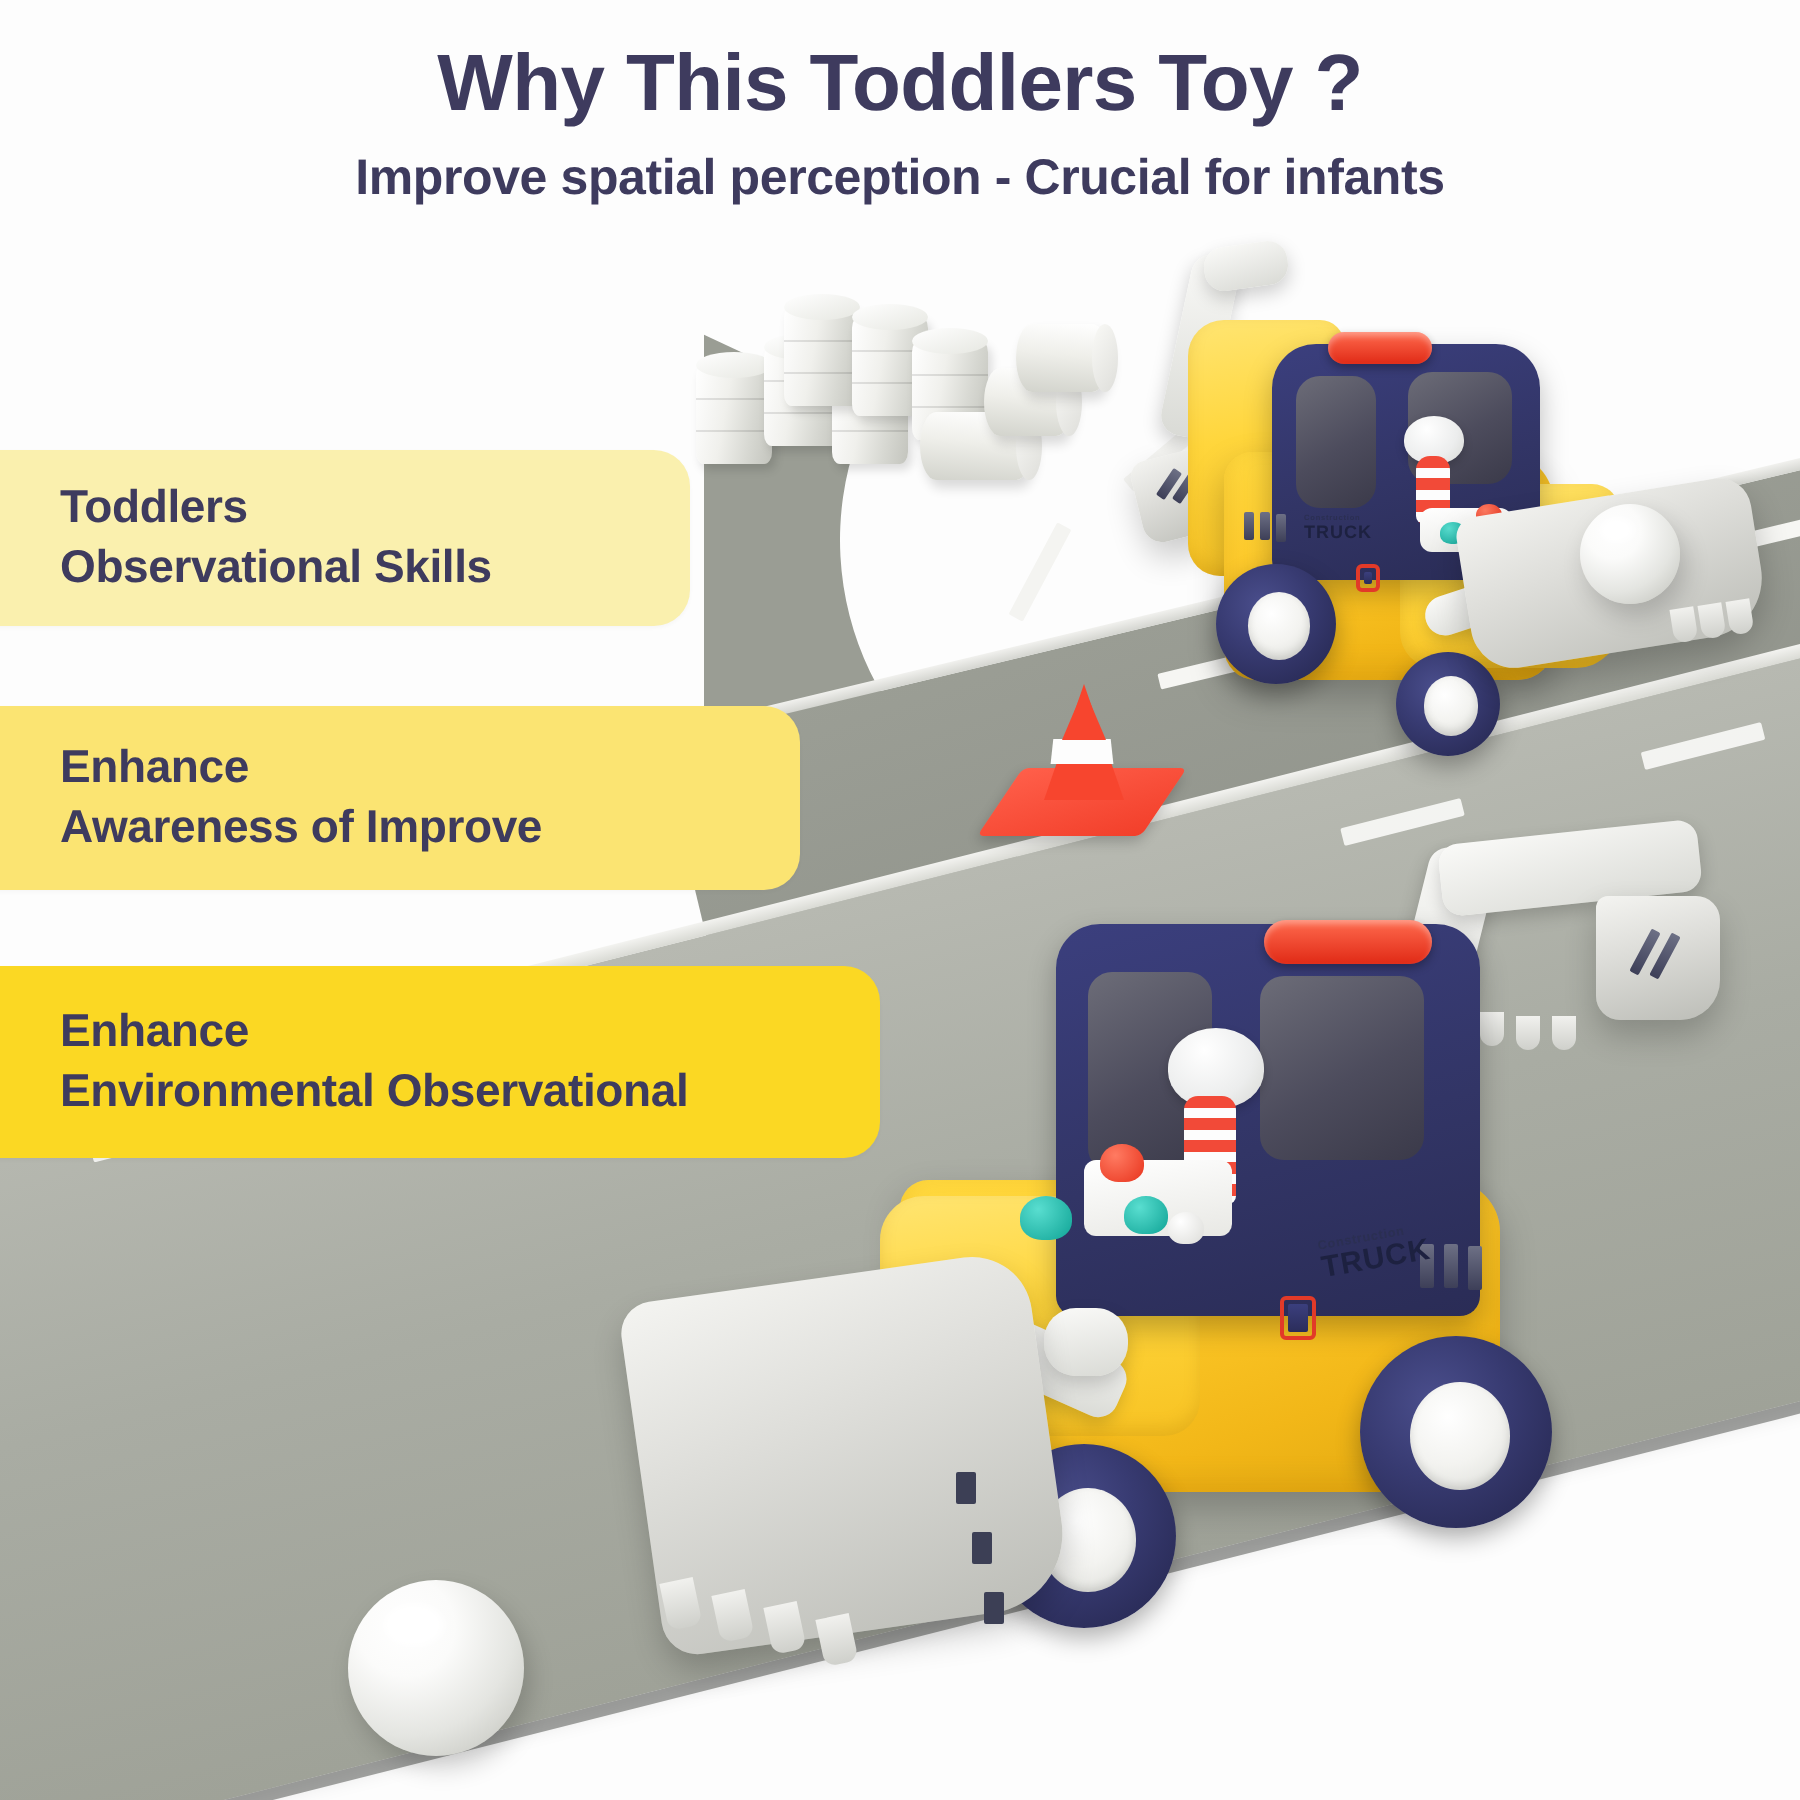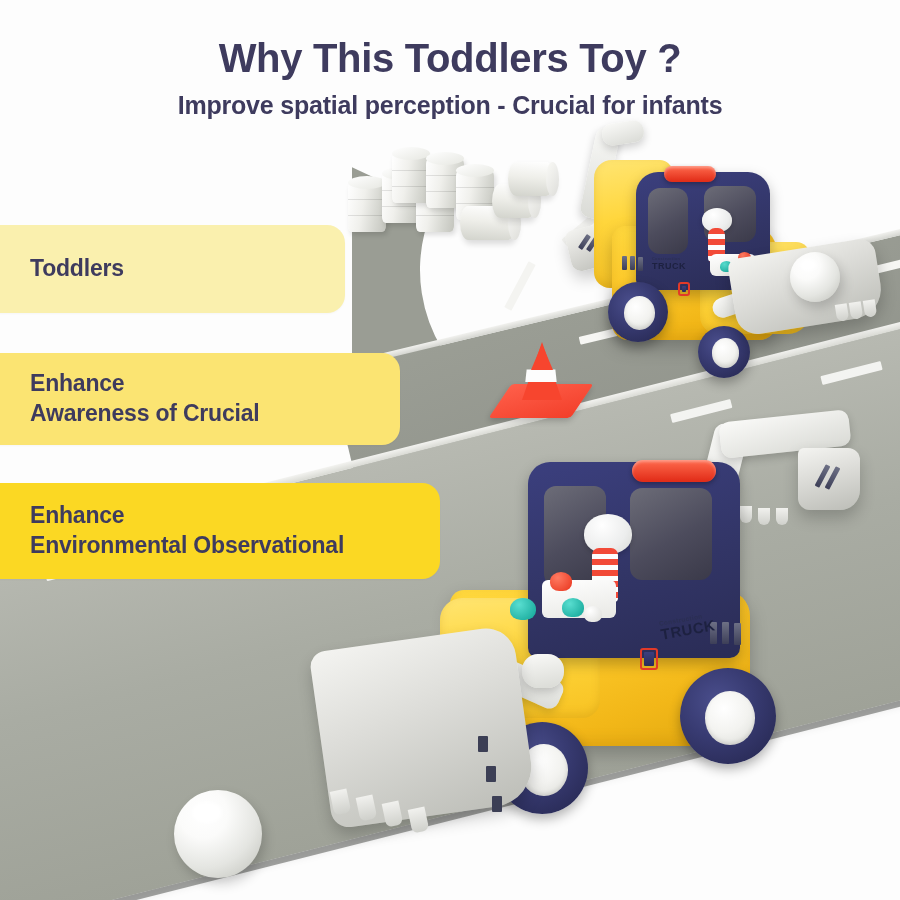--- a/index.html
+++ b/index.html
@@ -229,21 +229,21 @@
   .knob.white{ background:radial-gradient(circle at 35% 30%, #ffffff, #dcdcd8); }
   .panel{
     position:absolute; border-radius:6px;
     background:linear-gradient(170deg,#ffffff,#e8e8e4);
   }
 
   
   .headings{ position:absolute; left:0; top:0; width:900px; text-align:center; }
   .title{
     font-size:40px; font-weight:bold; color:#3e3b5e; letter-spacing:-.3px;
-    padding-top:36px;
+    padding-top:20px;
   }
   .subtitle{
     font-size:25px; font-weight:bold; color:#3e3b5e; letter-spacing:-.2px;
     padding-top:10px;
   }
 
   .badges{ position:absolute; left:0; top:0; }
   .badge{
     position:absolute; left:-24px;
     border-radius:18px;
@@ -439,25 +439,26 @@
 
   <div class="headings">
     <div class="title">Why This Toddlers Toy ?</div>
     <div class="subtitle">Improve spatial perception - Crucial for infants</div>
   </div>
 
   <div class="badges">
 
     <div class="badge" id="badge-0">
       <span class="line">Toddlers</span>
+      <span class="line">Observational Skills</span>
     </div>
 
     <div class="badge" id="badge-1">
       <span class="line">Enhance</span>
-      <span class="line">Awareness of Crucial</span>
+      <span class="line">Awareness of Improve</span>
     </div>
 
     <div class="badge" id="badge-2">
       <span class="line">Enhance</span>
       <span class="line">Environmental Observational</span>
     </div>
 
   </div>
 
 </div>

